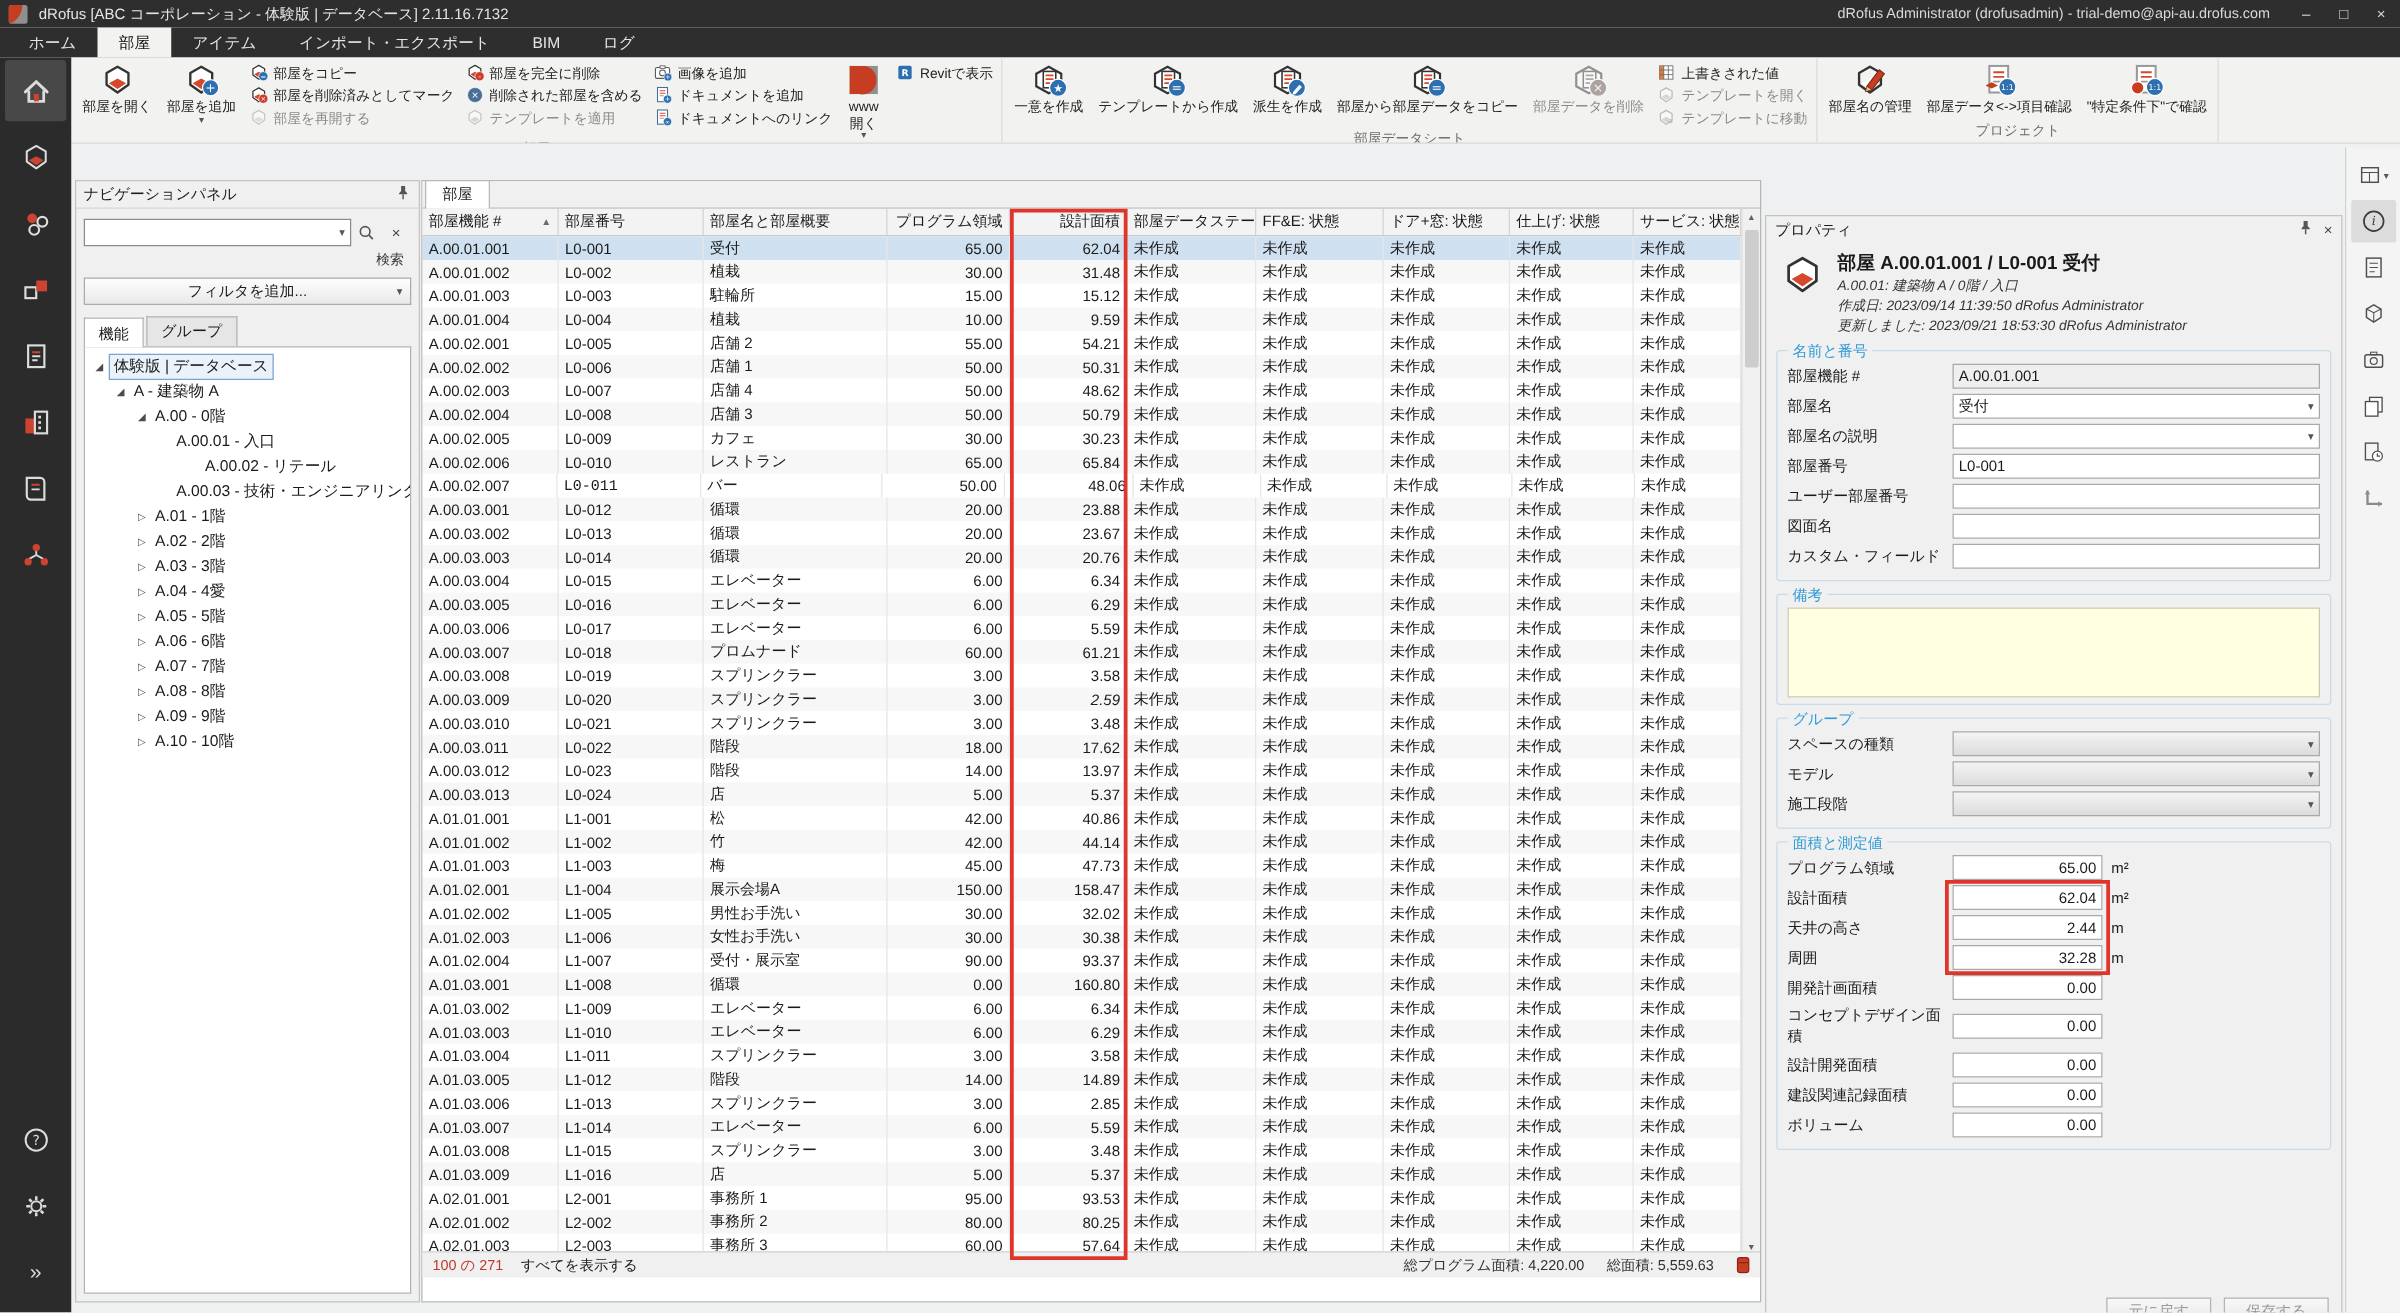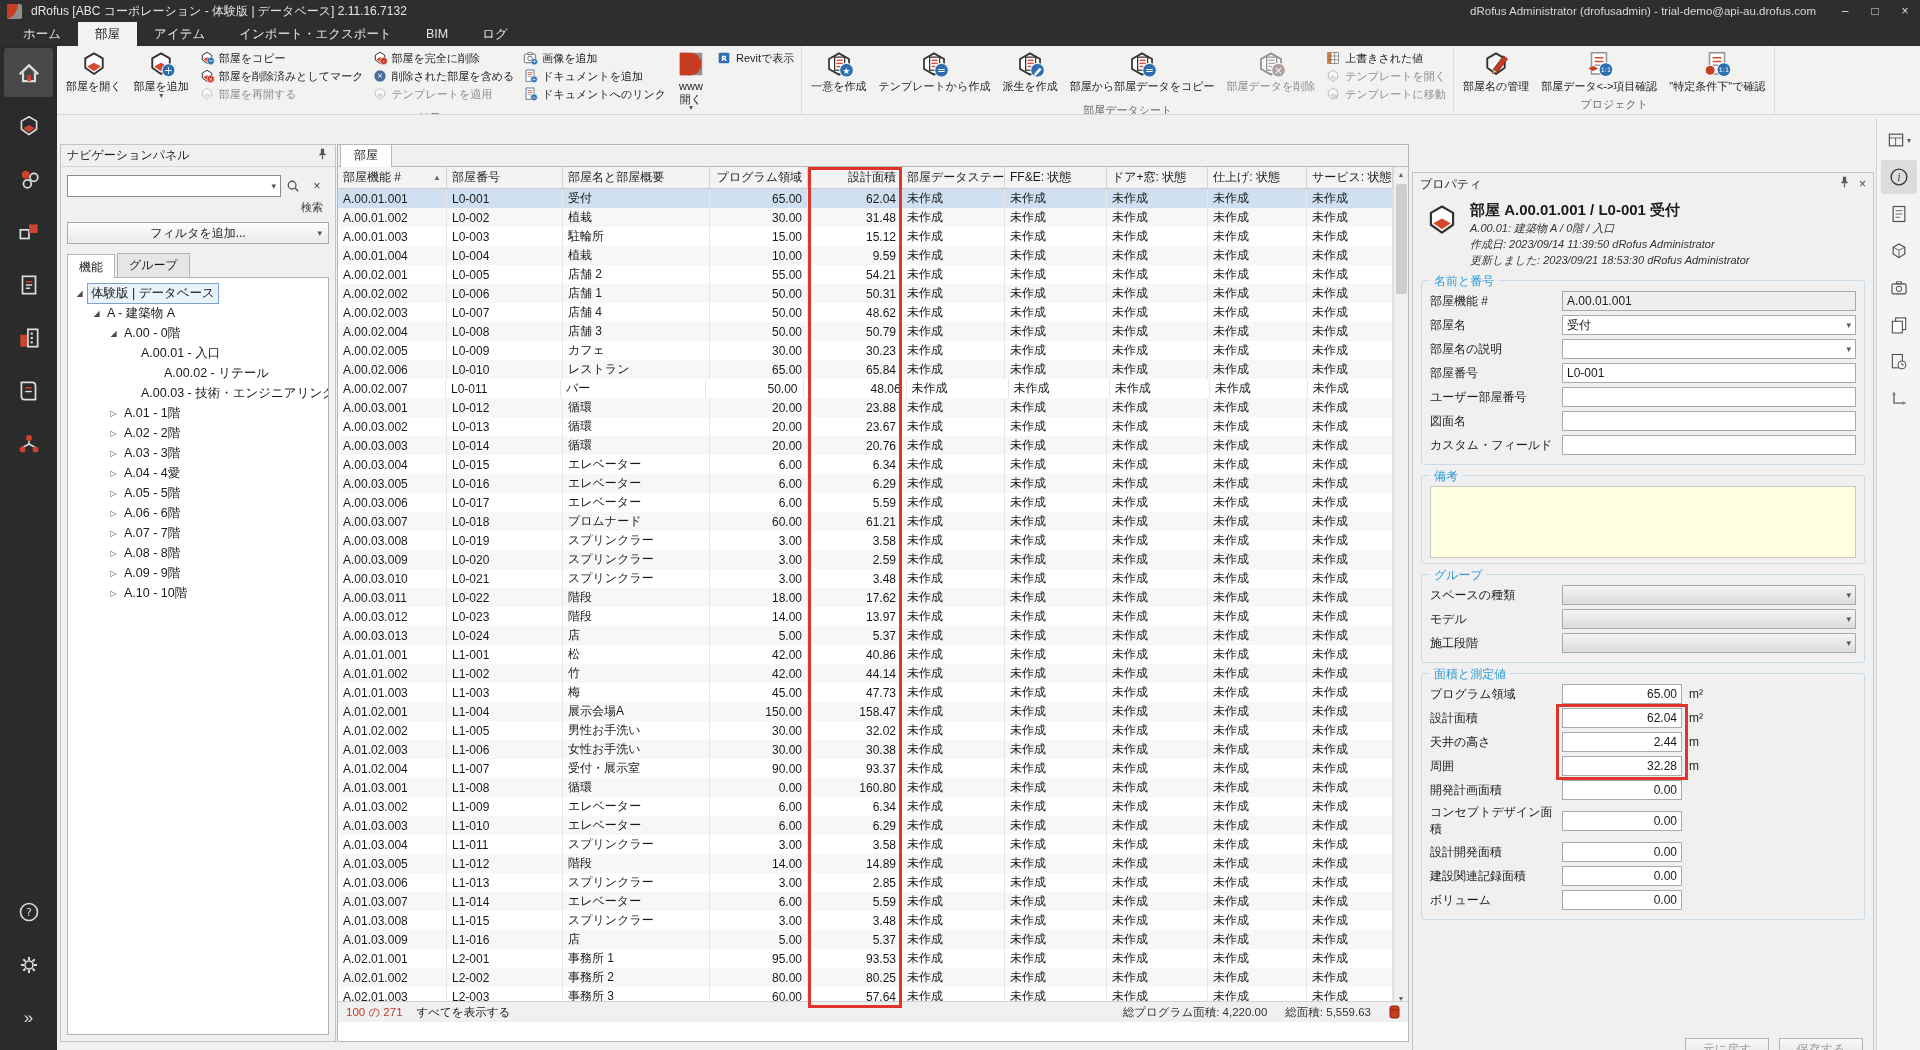--- a/index.html
+++ b/index.html
@@ -738,21 +738,21 @@
         <div class="gcell r" style="width: 98px;">65.00</div>
         <div class="gcell r" style="width: 94px;">65.84</div>
         <div class="gcell" style="width: 103px;">未作成</div>
         <div class="gcell" style="width: 102px;">未作成</div>
         <div class="gcell" style="width: 101px;">未作成</div>
         <div class="gcell" style="width: 99px;">未作成</div>
         <div class="gcell" style="width: 86px;">未作成</div>
       </div>
       <div class="grow">
         <div class="gcell" style="width: 109px;">A.00.02.007</div>
-        <div class="gcell" style="width: 116px;">L0-011</div>
+        <div class="gcell" style="width: 116px; font-family: Liberation Mono, monospace;">L0-011</div>
         <div class="gcell" style="width: 147px;">バー</div>
         <div class="gcell r" style="width: 98px;">50.00</div>
         <div class="gcell r" style="width: 104px;">48.06</div>
         <div class="gcell" style="width: 103px;">未作成</div>
         <div class="gcell" style="width: 102px;">未作成</div>
         <div class="gcell" style="width: 101px;">未作成</div>
         <div class="gcell" style="width: 99px;">未作成</div>
         <div class="gcell" style="width: 86px;">未作成</div>
       </div>
       <div class="grow alt">
@@ -849,21 +849,21 @@
         <div class="gcell" style="width: 102px;">未作成</div>
         <div class="gcell" style="width: 101px;">未作成</div>
         <div class="gcell" style="width: 99px;">未作成</div>
         <div class="gcell" style="width: 86px;">未作成</div>
       </div>
       <div class="grow alt">
         <div class="gcell" style="width: 109px;">A.00.03.009</div>
         <div class="gcell" style="width: 116px;">L0-020</div>
         <div class="gcell" style="width: 147px;">スプリンクラー</div>
         <div class="gcell r" style="width: 98px;">3.00</div>
-        <div class="gcell r" style="width: 94px;">2.59</div>
+        <div class="gcell r" style="width: 94px; font-style: italic;">2.59</div>
         <div class="gcell" style="width: 103px;">未作成</div>
         <div class="gcell" style="width: 102px;">未作成</div>
         <div class="gcell" style="width: 101px;">未作成</div>
         <div class="gcell" style="width: 99px;">未作成</div>
         <div class="gcell" style="width: 86px;">未作成</div>
       </div>
       <div class="grow">
         <div class="gcell" style="width: 109px;">A.00.03.010</div>
         <div class="gcell" style="width: 116px;">L0-021</div>
         <div class="gcell" style="width: 147px;">スプリンクラー</div>

